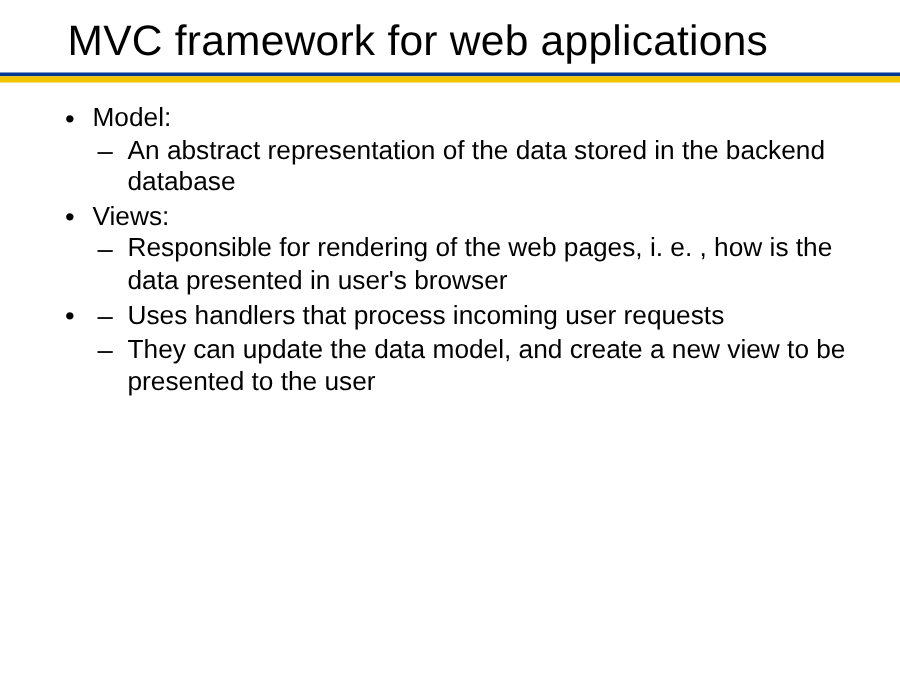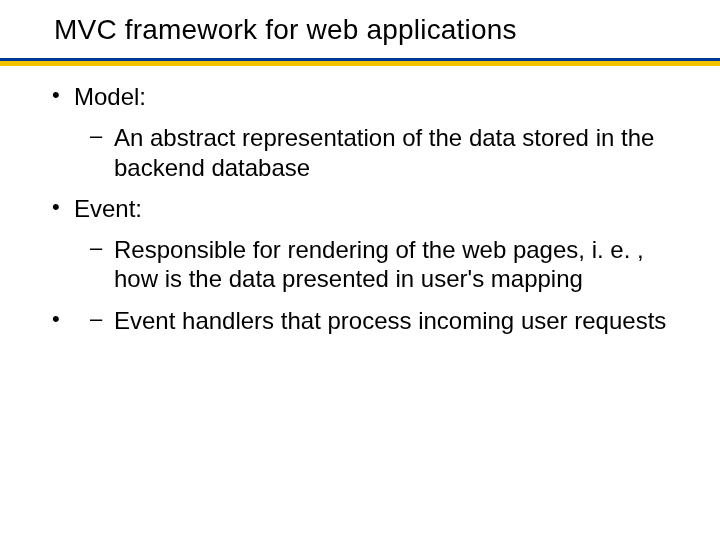--- a/index.html
+++ b/index.html
@@ -16,21 +16,21 @@
     position: relative;
     width: 720px;
     height: 540px;
     box-sizing: border-box;
   }
   .title {
     position: absolute;
     top: 14px;
     left: 54px;
     right: 20px;
-    font-size: 28px;
+    font-size: 34px;
     line-height: 1.15;
     color: #000;
     letter-spacing: 0.2px;
   }
   .rule-blue {
     position: absolute;
     left: 0;
     top: 58px;
     width: 720px;
     height: 3px;
@@ -42,21 +42,21 @@
     top: 61px;
     width: 720px;
     height: 5px;
     background: #f2c400;
   }
   .content {
     position: absolute;
     top: 82px;
     left: 46px;
     right: 30px;
-    font-size: 24px;
+    font-size: 21px;
     line-height: 1.22;
   }
   ul.level1 {
     list-style: none;
     margin: 0;
     padding: 0;
   }
   ul.level1 > li {
     position: relative;
     padding-left: 28px;
@@ -65,21 +65,21 @@
   ul.level1 > li::before {
     content: "•";
     position: absolute;
     left: 6px;
     top: 0;
     font-size: 22px;
     line-height: 1.22;
   }
   ul.level2 {
     list-style: none;
-    margin: 12px;
+    margin: 0;
     padding: 0;
   }
   ul.level2 > li {
     position: relative;
     padding-left: 28px;
     margin-bottom: 2px;
   }
   ul.level2 > li::before {
     content: "–";
     position: absolute;
@@ -103,31 +103,34 @@
       <li>
         <span>Model:</span>
         <ul class="level2">
           <li>
             <span>An abstract representation of the data stored in the backend database</span>
           </li>
         </ul>
       </li>
 
       <li>
-        <span>Event:</span>
+        <span>Views:</span>
         <ul class="level2">
           <li>
-            <span>Responsible for rendering of the web pages, i. e. , how is the data presented in user's mapping</span>
+            <span>Responsible for rendering of the web pages, i. e. , how is the data presented in user's browser</span>
           </li>
         </ul>
       </li>
 
       <li>
         <ul class="level2">
           <li>
-            <span>Event handlers that process incoming user requests</span>
+            <span>Uses handlers that process incoming user requests</span>
+          </li>
+          <li>
+            <span>They can update the data model, and create a new view to be presented to the user</span>
           </li>
         </ul>
       </li>
 
     </ul>
   </div>
 </div>
 
 </body></html>

